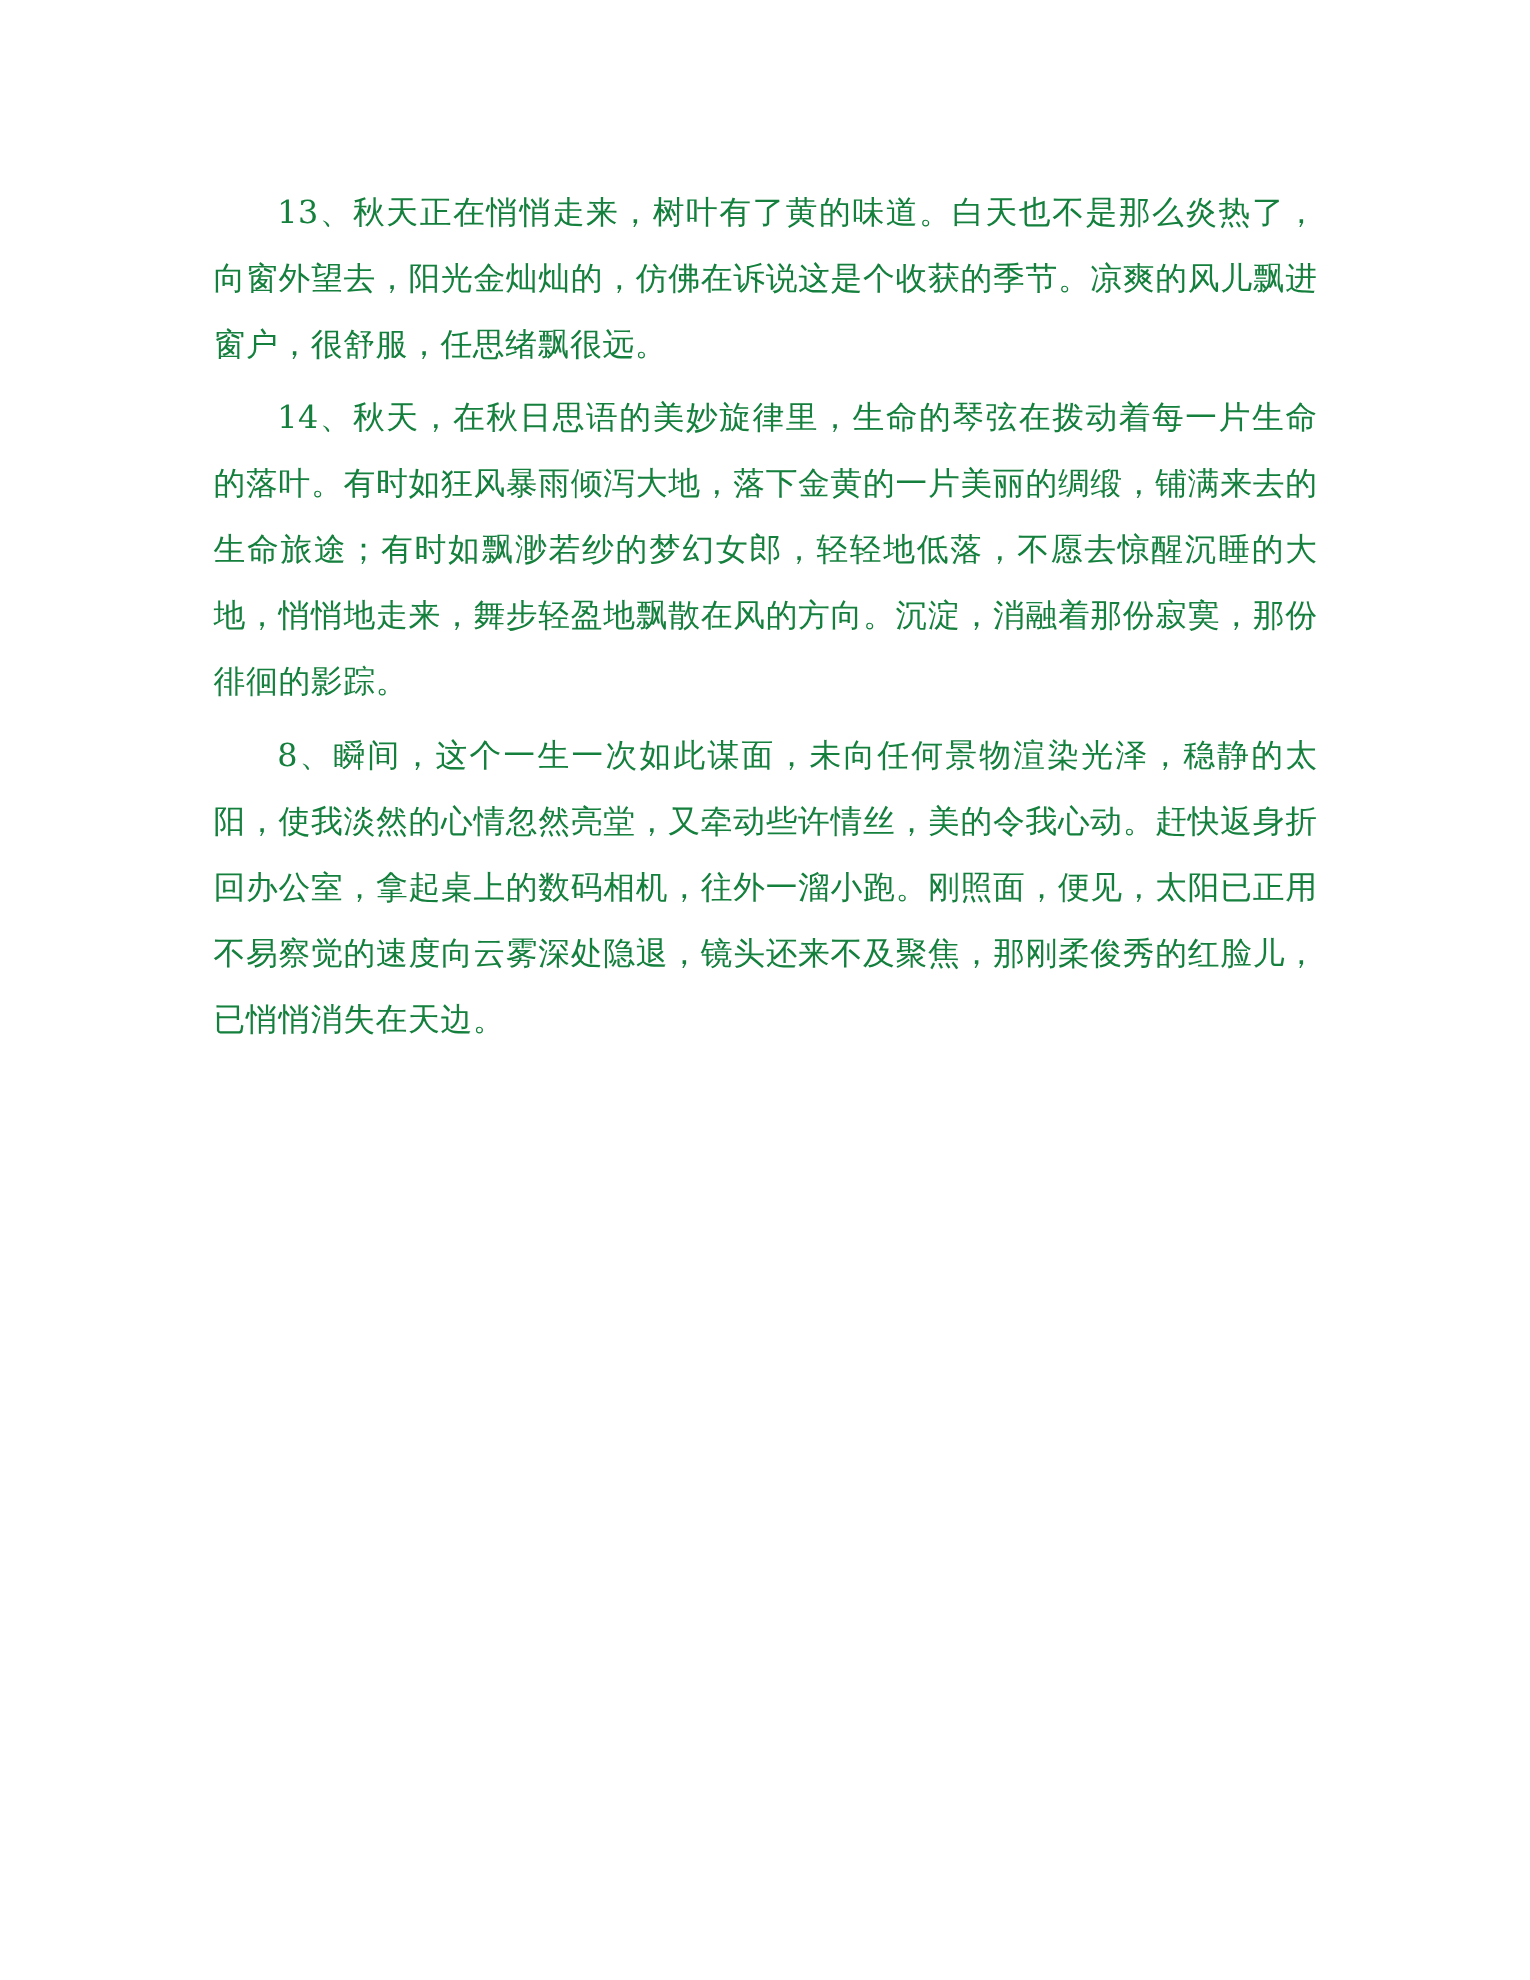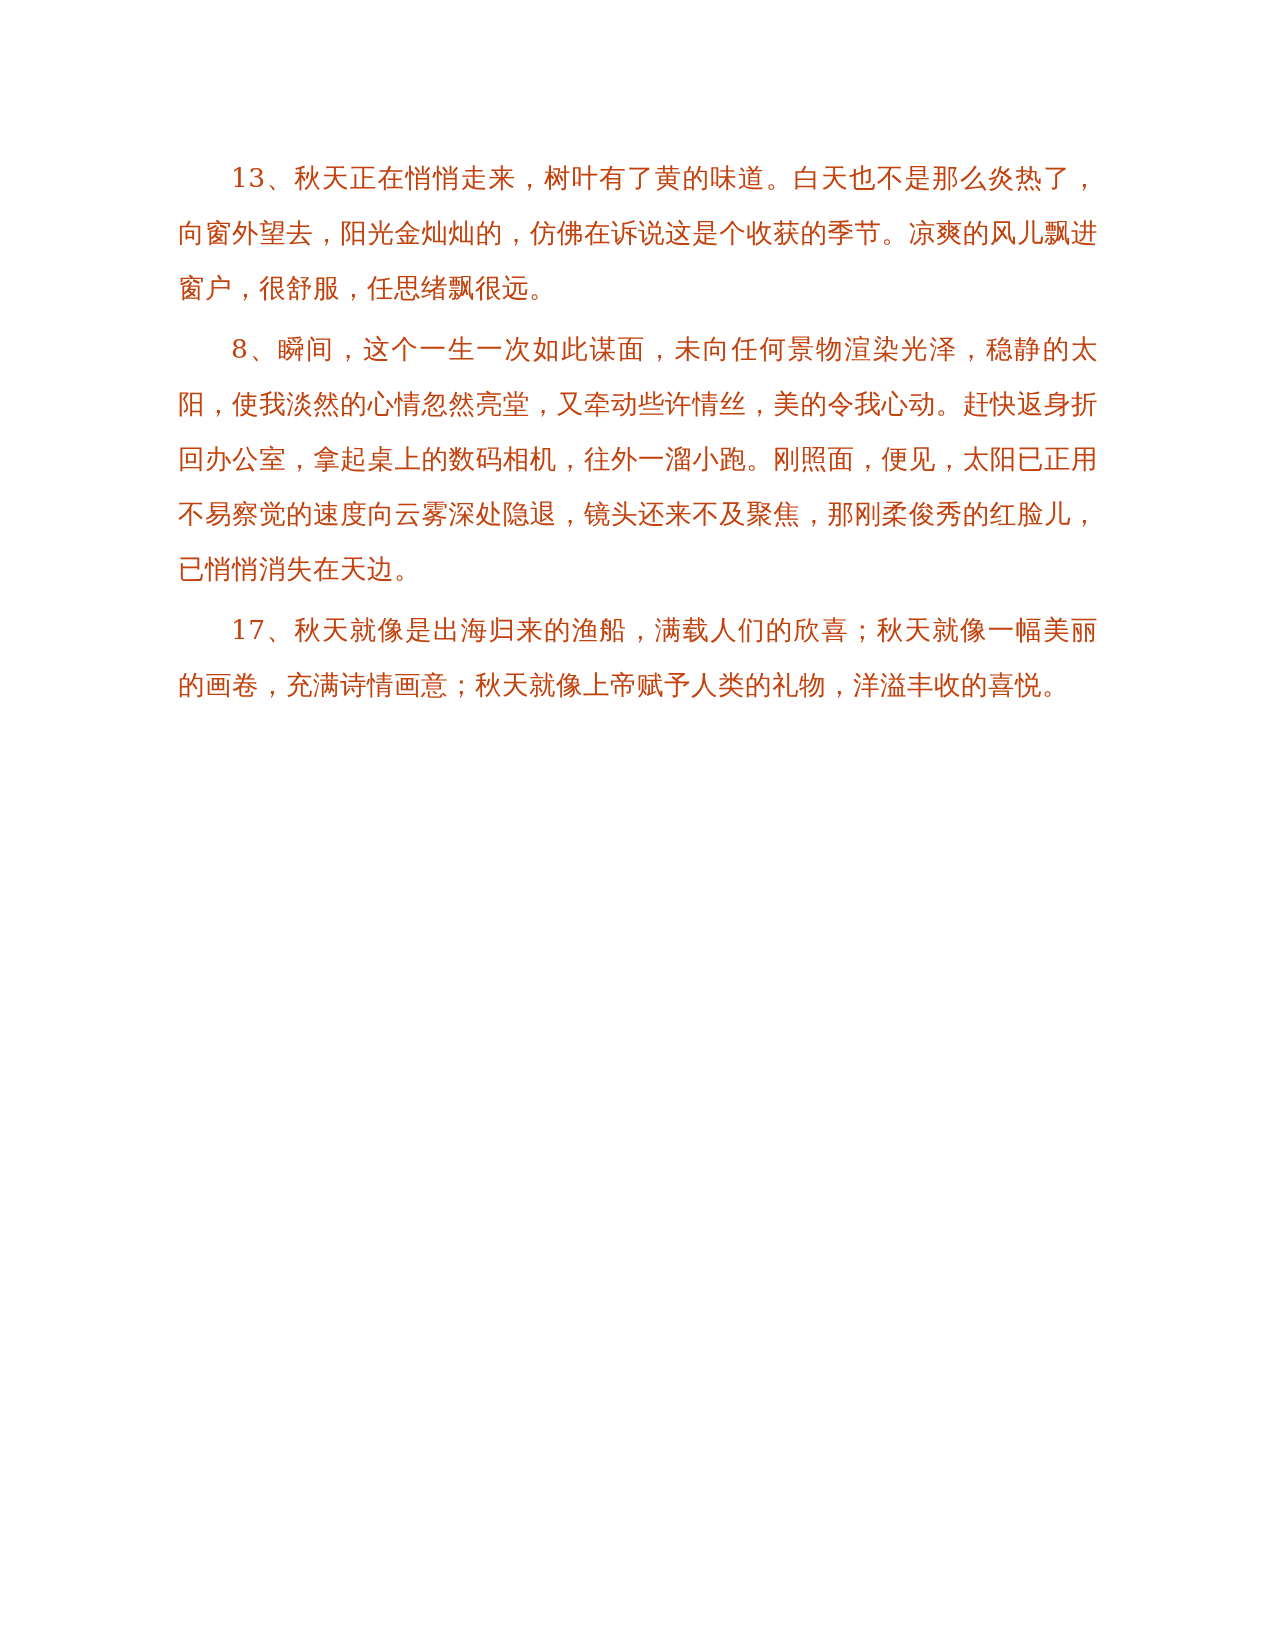--- a/index.html
+++ b/index.html
@@ -15,31 +15,31 @@
     box-sizing: border-box;
     padding: 150px 178px 0 178px;
     font-family: "DejaVu Serif", "Liberation Serif", serif;
   }
   .doc-body {
     width: 920px;
   }
   .para {
     font-size: 26.5px;
     line-height: 55px;
-    color: #c2410c;
+    color: #15803d;
     text-align: justify;
     text-justify: inter-ideograph;
     text-indent: 2em;
     margin: 0 0 6px 0;
     letter-spacing: 0.5px;
     font-family: "DejaVu Serif", "Liberation Serif", serif;
   }
 </style>
 </head>
 <body>
 
 <div class="page">
   <div class="doc-body">
     <p class="para">13、秋天正在悄悄走来，树叶有了黄的味道。白天也不是那么炎热了，向窗外望去，阳光金灿灿的，仿佛在诉说这是个收获的季节。凉爽的风儿飘进窗户，很舒服，任思绪飘很远。</p>
+    <p class="para">14、秋天，在秋日思语的美妙旋律里，生命的琴弦在拨动着每一片生命的落叶。有时如狂风暴雨倾泻大地，落下金黄的一片美丽的绸缎，铺满来去的生命旅途；有时如飘渺若纱的梦幻女郎，轻轻地低落，不愿去惊醒沉睡的大地，悄悄地走来，舞步轻盈地飘散在风的方向。沉淀，消融着那份寂寞，那份徘徊的影踪。</p>
     <p class="para">8、瞬间，这个一生一次如此谋面，未向任何景物渲染光泽，稳静的太阳，使我淡然的心情忽然亮堂，又牵动些许情丝，美的令我心动。赶快返身折回办公室，拿起桌上的数码相机，往外一溜小跑。刚照面，便见，太阳已正用不易察觉的速度向云雾深处隐退，镜头还来不及聚焦，那刚柔俊秀的红脸儿，已悄悄消失在天边。</p>
-    <p class="para">17、秋天就像是出海归来的渔船，满载人们的欣喜；秋天就像一幅美丽的画卷，充满诗情画意；秋天就像上帝赋予人类的礼物，洋溢丰收的喜悦。</p>
   </div>
 </div>
 
 </body></html>

